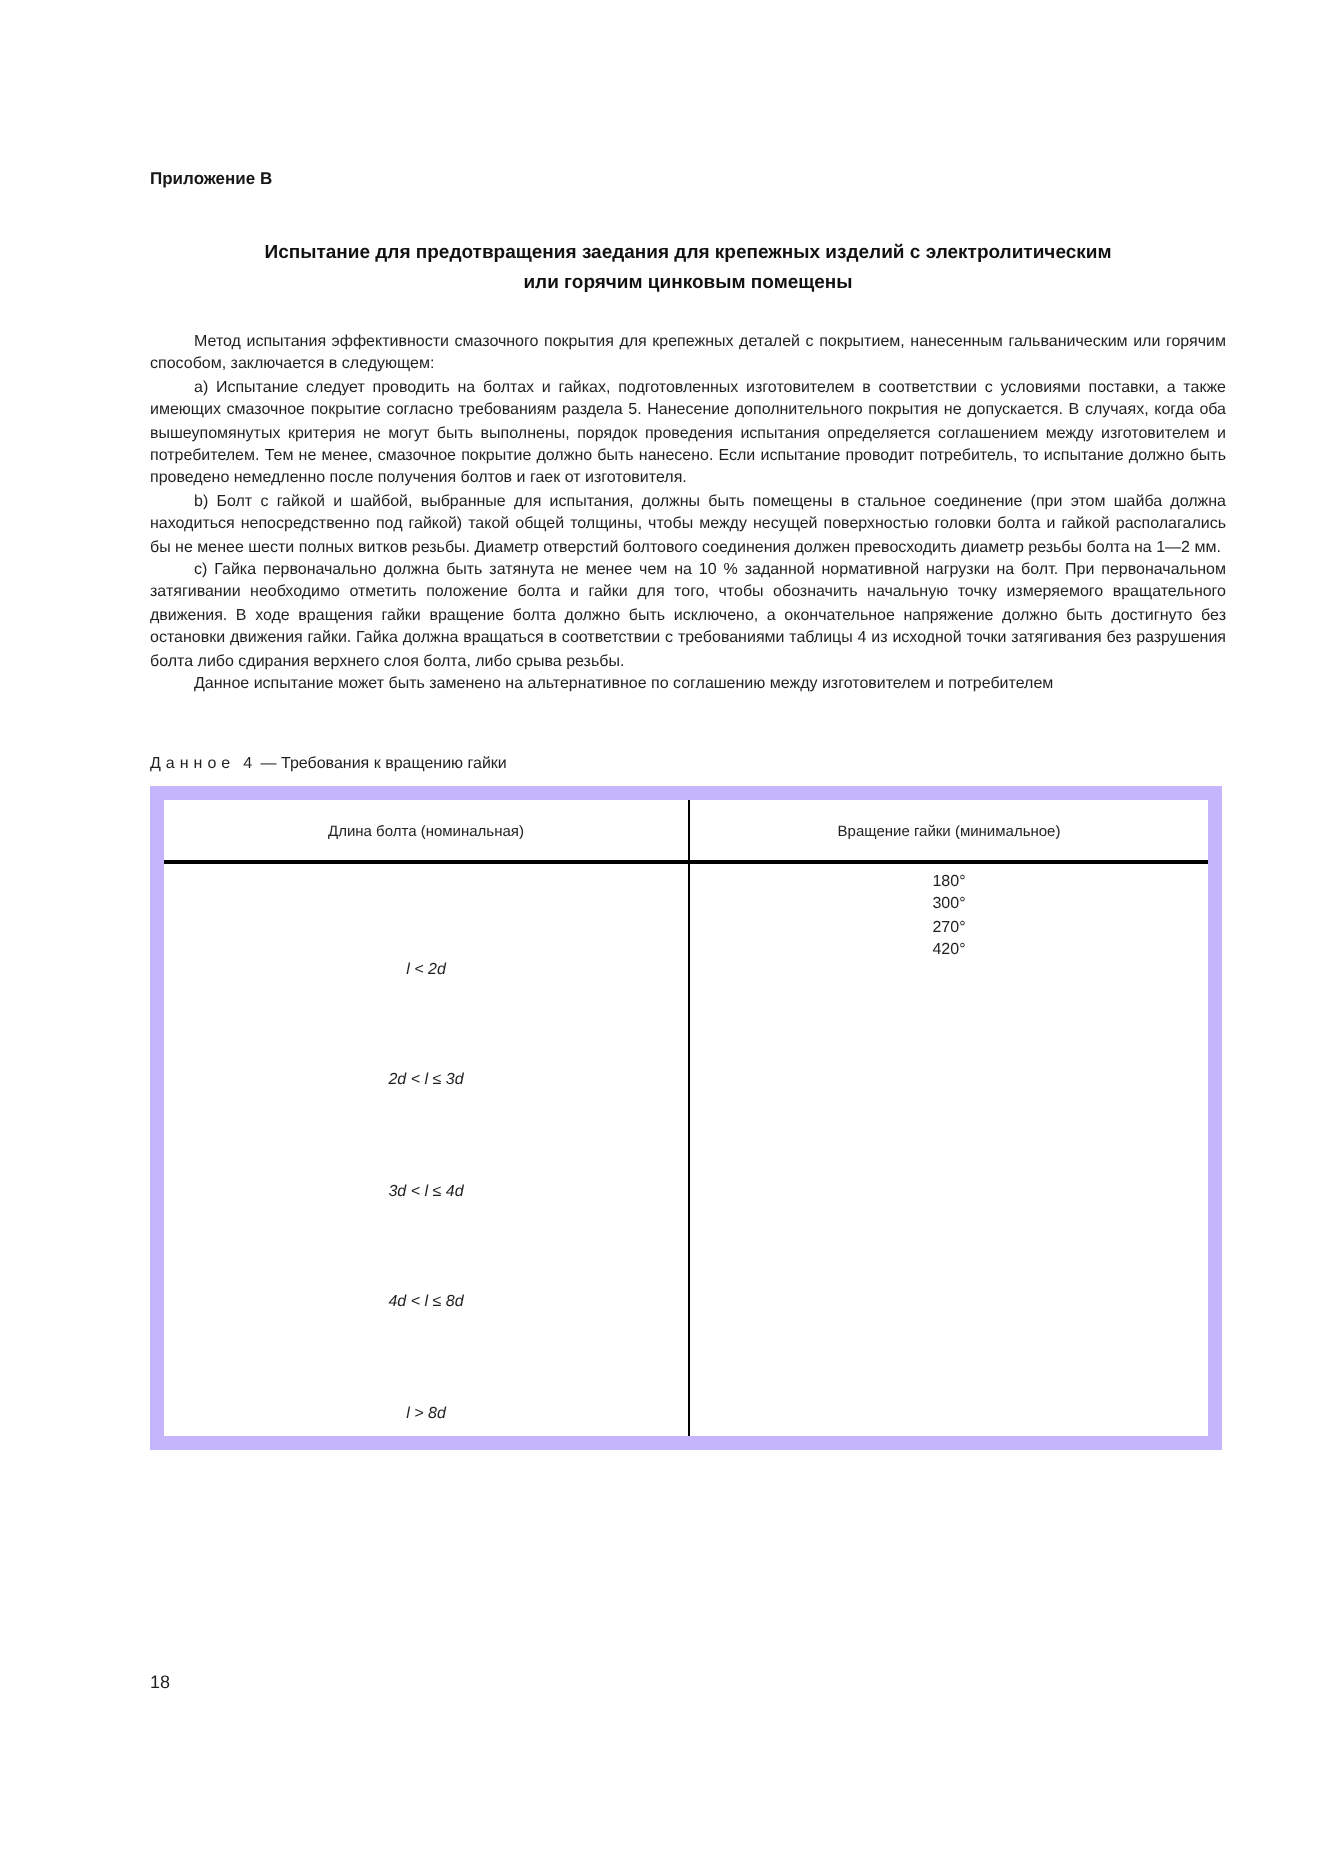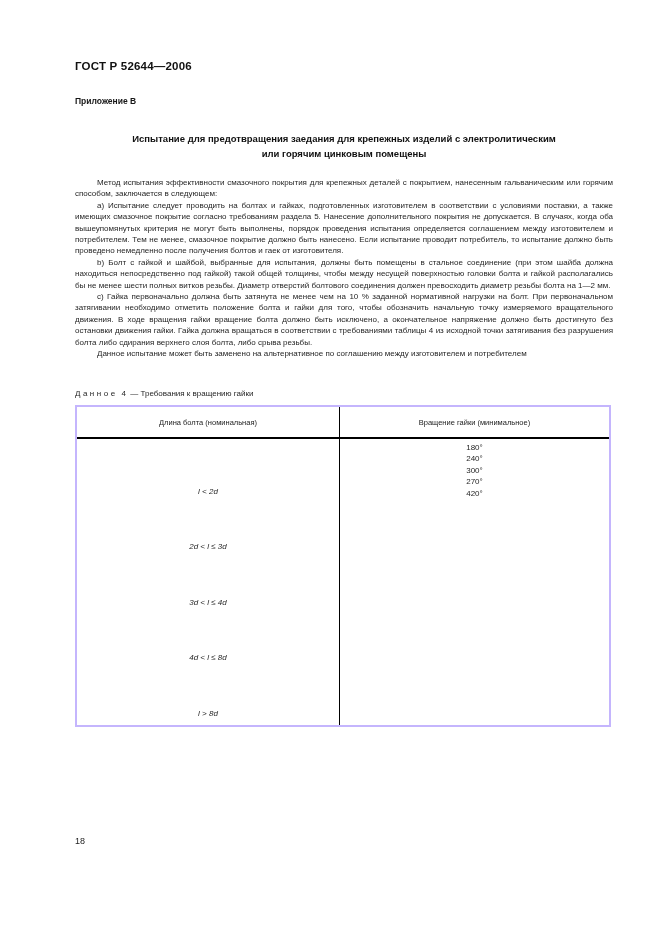--- a/index.html
+++ b/index.html
@@ -53,21 +53,21 @@
   .table-caption {
     margin-top: 29px;
     font-size: 8px;
     color: #1f1f1f;
     white-space: nowrap;
   }
   .caption-label { letter-spacing: 2.5px; }
   .caption-number { margin-left: 4px; margin-right: 2px; }
   .req-table {
     margin-top: 7px;
-    border: 2px solid #c4b5fd;
+    border: 7px solid #c4b5fd;
     width: 536px;
     box-sizing: border-box;
   }
   .t-head {
     display: flex;
     border-bottom: 2px solid #000;
   }
   .t-head .cell {
     font-size: 7.5px;
     color: #222;
@@ -95,21 +95,20 @@
     font-size: 9px;
     color: #222;
   }
 </style>
 </head>
 <body>
 
 <div class="page">
   <div class="content">
 
-    <div class="doc-number">ГОСТ Р 52644—2006</div>
 
     <div class="appendix">Приложение В</div>
 
     <div class="title">
       <div>Испытание для предотвращения заедания для крепежных изделий с электролитическим</div>
       <div>или горячим цинковым помещены</div>
     </div>
 
     <div class="body-text">
       <p>Метод испытания эффективности смазочного покрытия для крепежных деталей с покрытием, нанесенным гальваническим или горячим способом, заключается в следующем:</p>
@@ -132,21 +131,20 @@
       <div class="t-body">
         <div class="col col-1">
           <div class="line formula">l &lt; 2d</div>
           <div class="line formula">2d &lt; l ≤ 3d</div>
           <div class="line formula">3d &lt; l  ≤ 4d</div>
           <div class="line formula">4d &lt; l  ≤ 8d</div>
           <div class="line formula">l &gt; 8d</div>
         </div>
         <div class="col col-2">
           <div class="line">180°</div>
-          <div class="line">240°</div>
           <div class="line">300°</div>
           <div class="line">270°</div>
           <div class="line">420°</div>
         </div>
       </div>
     </div>
 
   </div>
 
   <div class="page-number">18</div>

